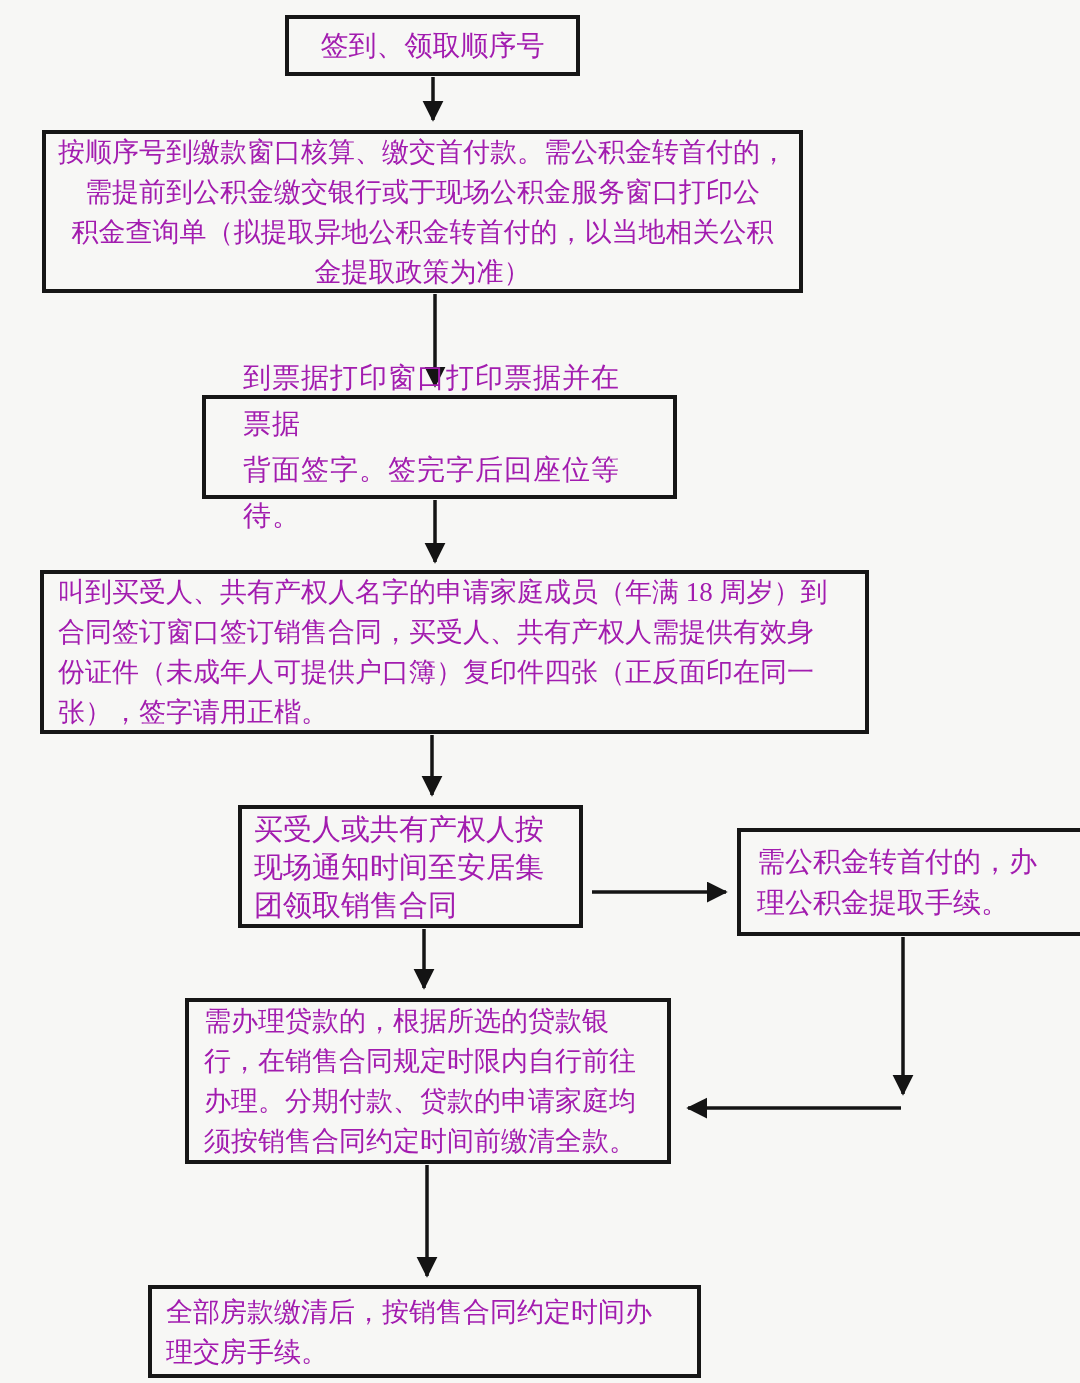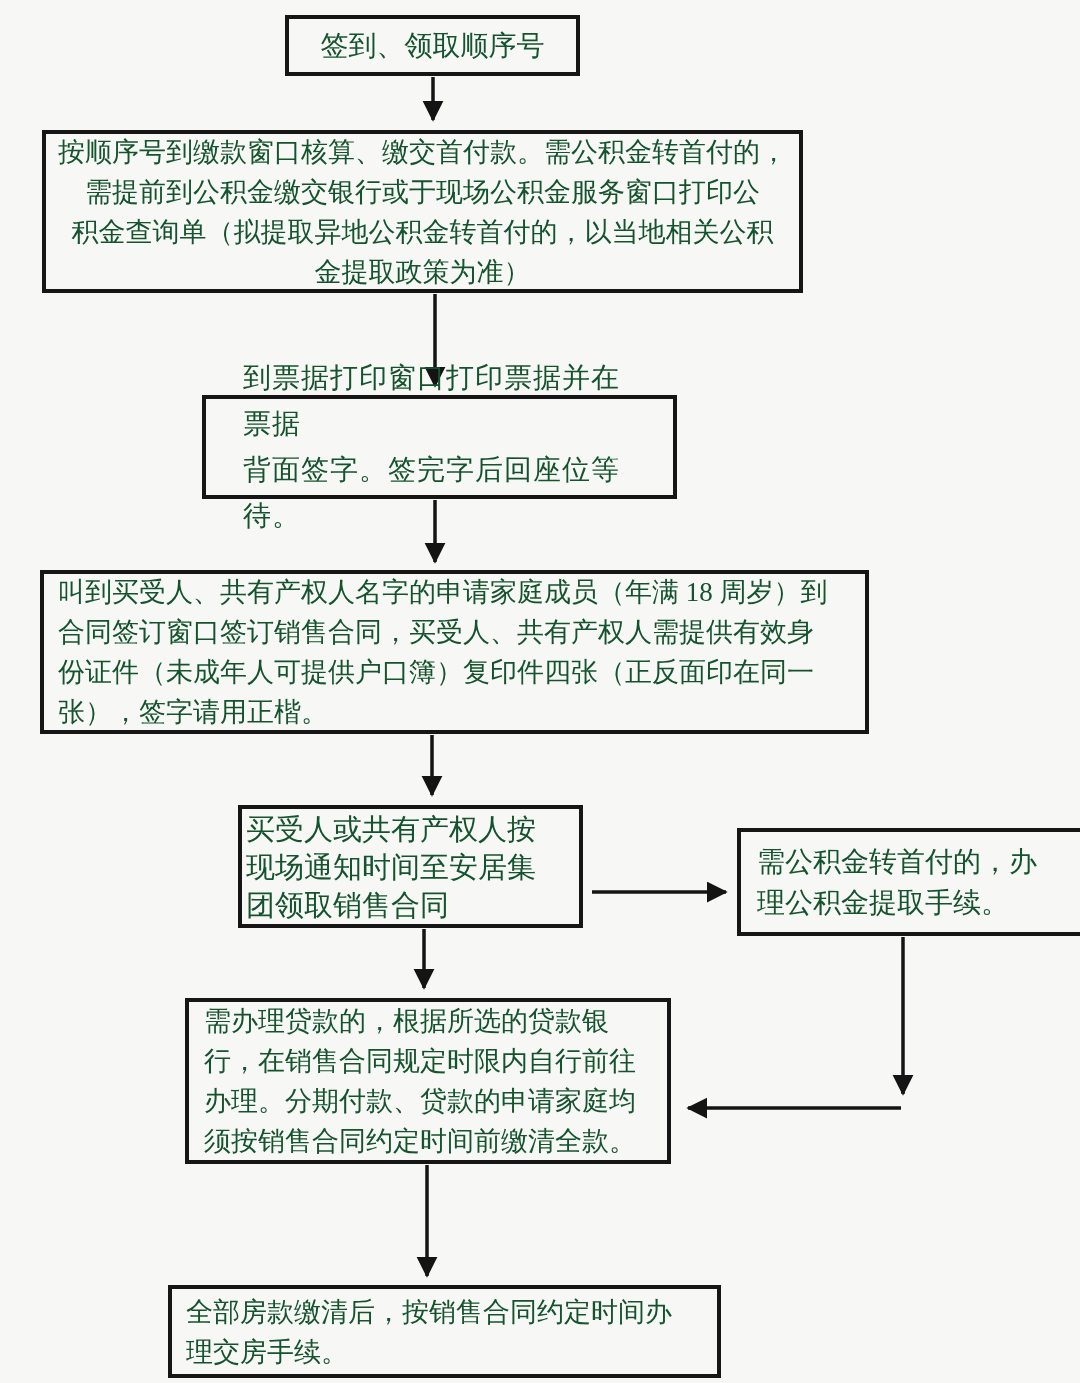--- a/index.html
+++ b/index.html
@@ -8,21 +8,21 @@
     width:1080px;height:1383px;
     margin:0 auto;
     background:#f7f7f5;
     overflow:hidden;
     font-family:"Liberation Serif","DejaVu Serif",serif;
   }
   .box{
     position:absolute;
     box-sizing:border-box;
     border:4px solid #161616;
-    color:#14532d;
+    color:#a21caf;
     display:flex;
     align-items:center;
     white-space:pre-line;
     background:transparent;
   }
   .box .txt{width:100%;}
   .center{justify-content:center;text-align:center;}
   #arrows{position:absolute;left:0;top:0;pointer-events:none;}
   #arrows line{stroke:#141414;stroke-width:3.5;}
 </style>
@@ -64,36 +64,36 @@
 背面签字。签完字后回座位等待。</div>
   </div>
 
   <div class="box" style="left:40px;top:570px;width:829px;height:164px;font-size:27px;line-height:40px;padding:8px 14px;">
     <div class="txt">叫到买受人、共有产权人名字的申请家庭成员（年满 18 周岁）到
 合同签订窗口签订销售合同，买受人、共有产权人需提供有效身
 份证件（未成年人可提供户口簿）复印件四张（正反面印在同一
 张），签字请用正楷。</div>
   </div>
 
-  <div class="box" style="left:238px;top:805px;width:345px;height:123px;font-size:29px;line-height:38px;padding:0 4px;">
+  <div class="box" style="left:238px;top:805px;width:345px;height:123px;font-size:29px;line-height:38px;padding:0 12px;">
     <div class="txt">买受人或共有产权人按
 现场通知时间至安居集
 团领取销售合同</div>
   </div>
 
   <div class="box" style="left:737px;top:828px;width:364px;height:108px;font-size:28px;line-height:41px;padding:0 16px;">
     <div class="txt">需公积金转首付的，办
 理公积金提取手续。</div>
   </div>
 
   <div class="box" style="left:185px;top:998px;width:486px;height:166px;font-size:27px;line-height:40px;padding:9px 15px;">
     <div class="txt">需办理贷款的，根据所选的贷款银
 行，在销售合同规定时限内自行前往
 办理。分期付款、贷款的申请家庭均
 须按销售合同约定时间前缴清全款。</div>
   </div>
 
-  <div class="box" style="left:148px;top:1285px;width:553px;height:93px;font-size:27px;line-height:40px;padding:0 14px;margin-left:20px;">
+  <div class="box" style="left:148px;top:1285px;width:553px;height:93px;font-size:27px;line-height:40px;padding:0 14px;">
     <div class="txt">全部房款缴清后，按销售合同约定时间办
 理交房手续。</div>
   </div>
 
 </div>
 
 </body></html>

